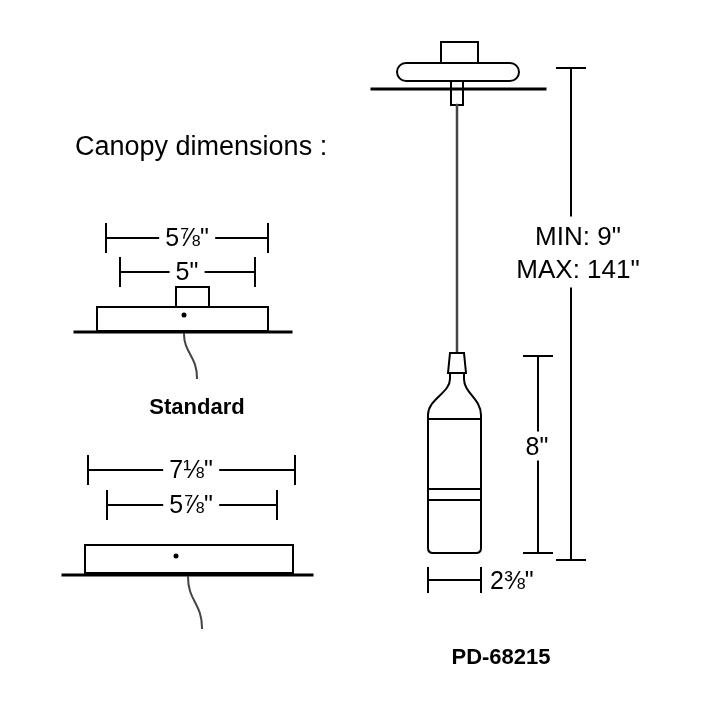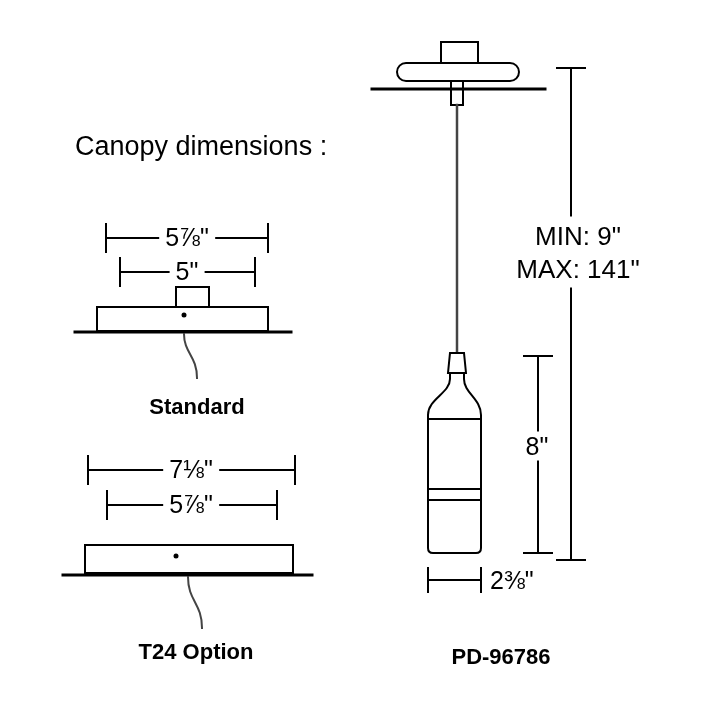--- a/index.html
+++ b/index.html
@@ -114,26 +114,25 @@
   </svg>
 
   <div class="abs title" style="left:75px; top:131px;">Canopy dimensions :</div>
 
   <div class="abs dim" style="left:187px; top:237px;">5⅞"</div>
   <div class="abs dim" style="left:187px; top:271px;">5"</div>
   <div class="abs label" style="left:197px; top:407px;">Standard</div>
 
   <div class="abs dim" style="left:191px; top:469px;">7⅛"</div>
   <div class="abs dim" style="left:191px; top:504px;">5⅞"</div>
-  <div class="abs label" style="left:196px; top:652px;">T24 Option</div>
 
   <div class="abs minmax" style="left:578px; top:252px;">
     <div>MIN: 9"</div>
     <div>MAX: 141"</div>
   </div>
 
   <div class="abs dim" style="left:537px; top:446px;">8"</div>
 
   <div class="abs dim-side" style="left:488px; top:580px;">2⅜"</div>
 
-  <div class="abs label" style="left:501px; top:657px;">PD-96786</div>
+  <div class="abs label" style="left:501px; top:657px;">PD-68215</div>
 
 </div>
 
 </body></html>

